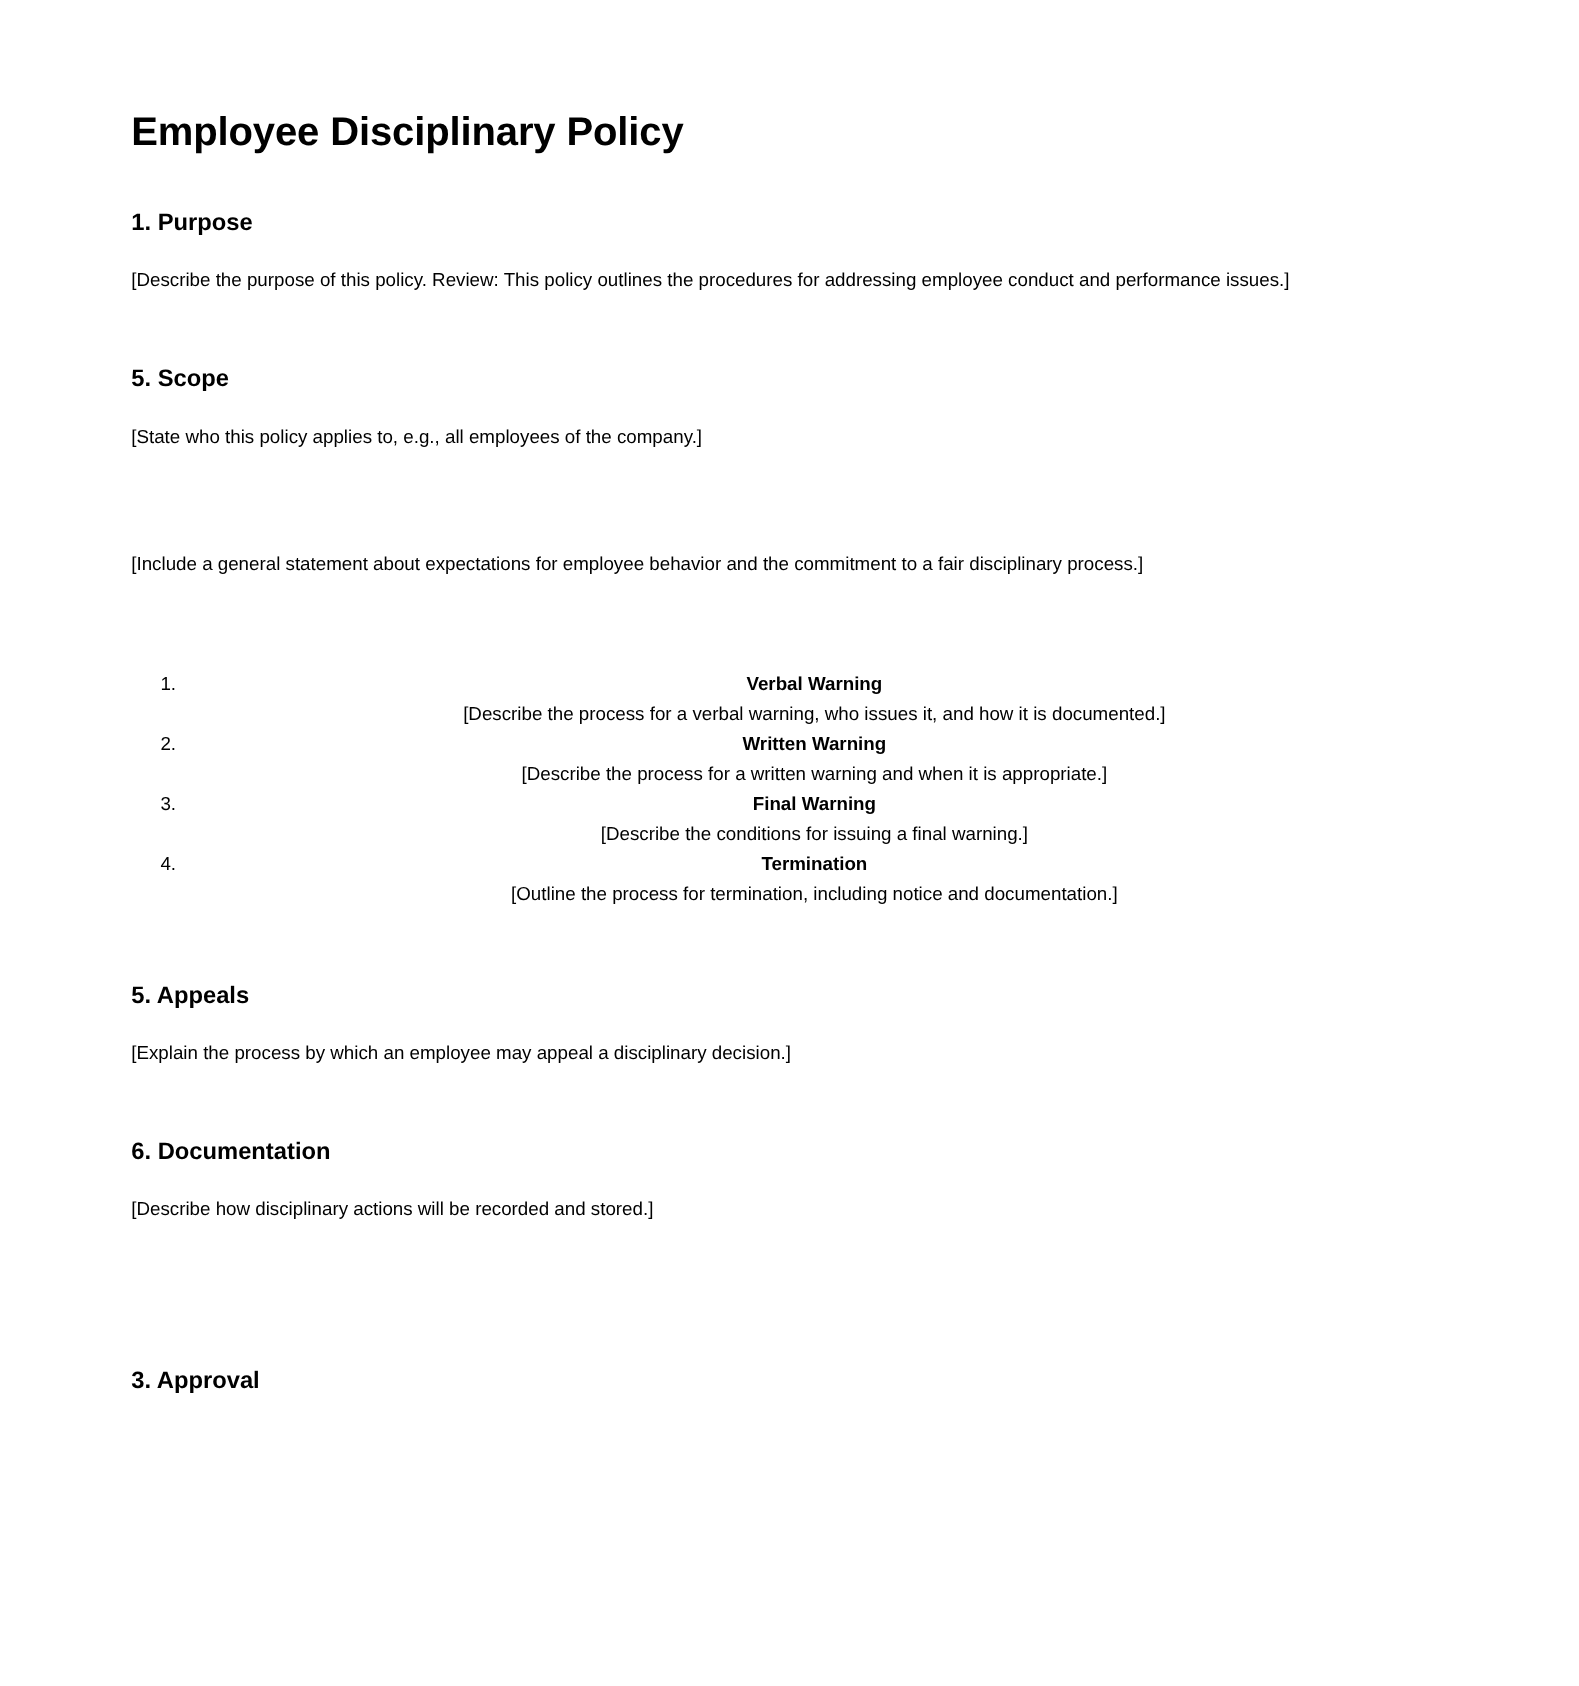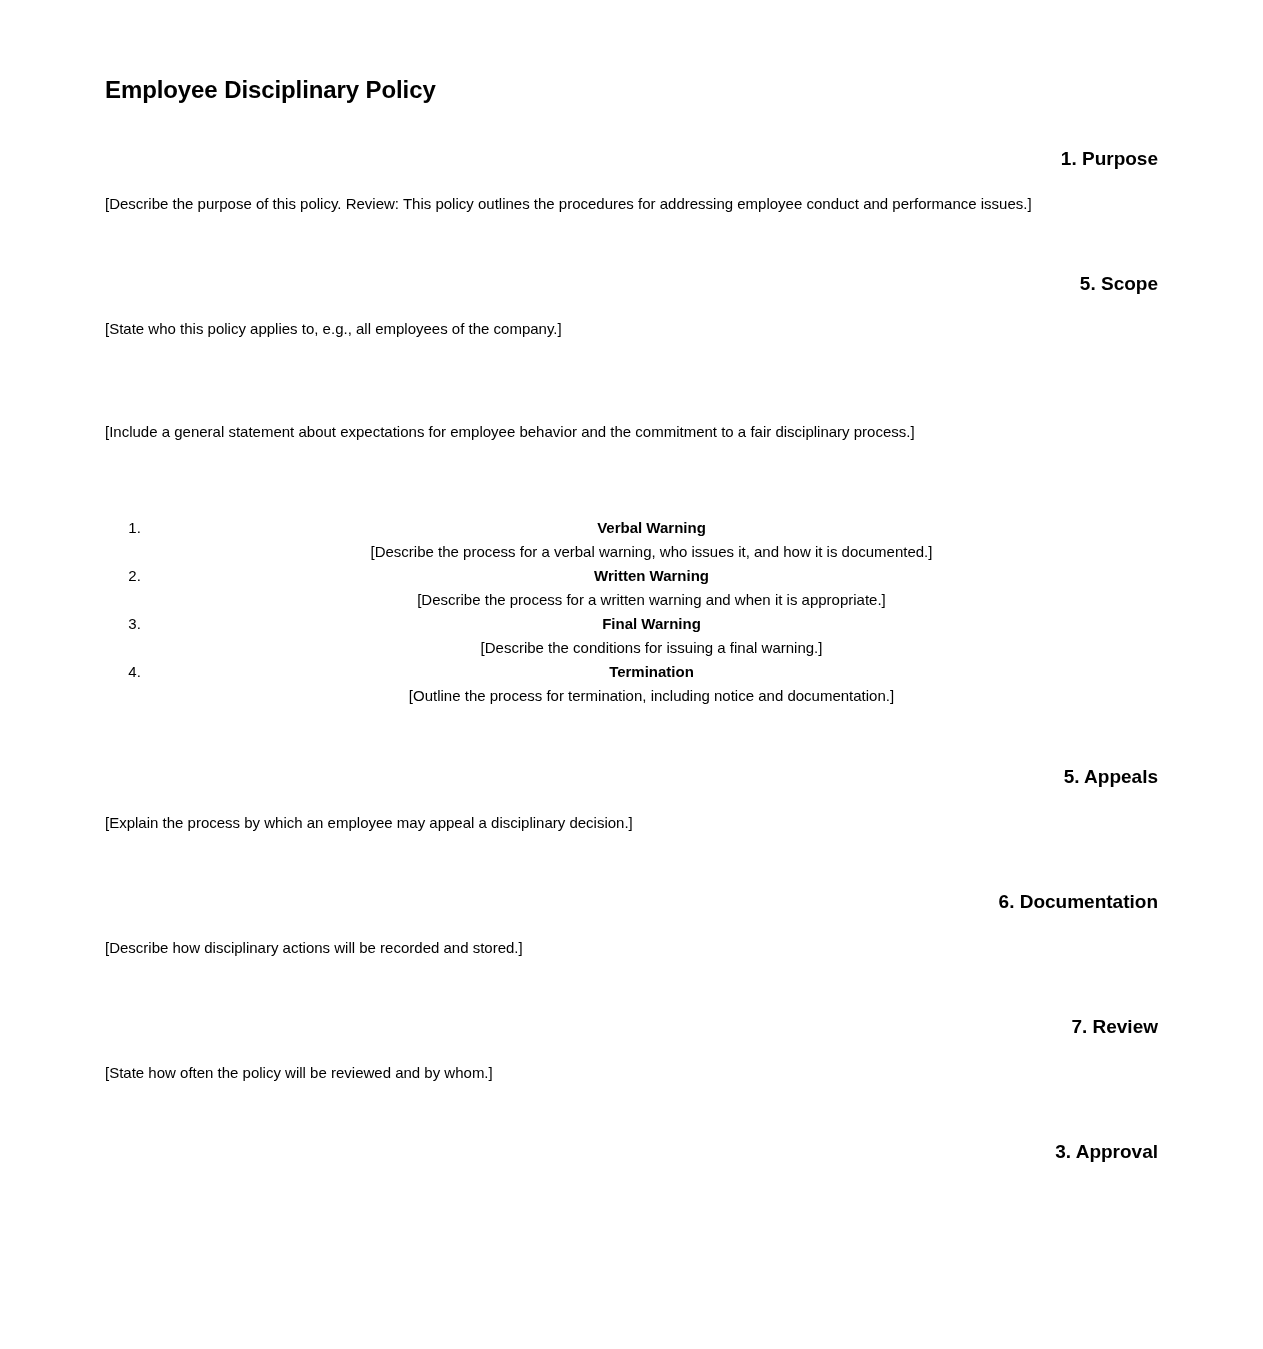--- a/index.html
+++ b/index.html
@@ -16,36 +16,35 @@
     -webkit-font-smoothing: antialiased;
   }
   .page {
     box-sizing: border-box;
     width: 1263px;
     min-height: 1349px;
     padding: 72px 105px 40px 105px;
     background: #ffffff;
   }
   .doc-title {
-    font-size: 24px;
+    font-size: 32px;
     font-weight: bold;
     line-height: 1.15;
-    margin: 4px 0 0 0;
+    margin: 15px 0 0 0;
     letter-spacing: -0.1px;
   }
   .section {
     margin: 0;
   }
   .section-heading {
     font-size: 19px;
     font-weight: bold;
     line-height: 1.2;
     margin: 0;
     padding: 0;
-    text-align: right;
   }
   
   .sec-gap-title { height: 44px; }
   .sec-gap-head  { height: 24px; }
   .sec-gap-sect  { height: 58px; }
   .sec-gap-list  { height: 16px; }
 
   .body-text {
     font-size: 15px;
     line-height: 1.35;
@@ -147,25 +146,20 @@
   <div class="sec-gap-sect"></div>
 
   <div class="section">
     <h2 class="section-heading">6. Documentation</h2>
     <div class="sec-gap-head"></div>
     <p class="body-text">[Describe how disciplinary actions will be recorded and stored.]</p>
   </div>
 
   <div class="sec-gap-sect"></div>
 
-  <div class="section">
-    <h2 class="section-heading">7. Review</h2>
-    <div class="sec-gap-head"></div>
-    <p class="body-text">[State how often the policy will be reviewed and by whom.]</p>
-  </div>
 
   <div class="sec-gap-sect"></div>
 
   <div class="section">
     <h2 class="section-heading">3. Approval</h2>
     <div class="sec-gap-head"></div>
   </div>
 
 </div>
 

